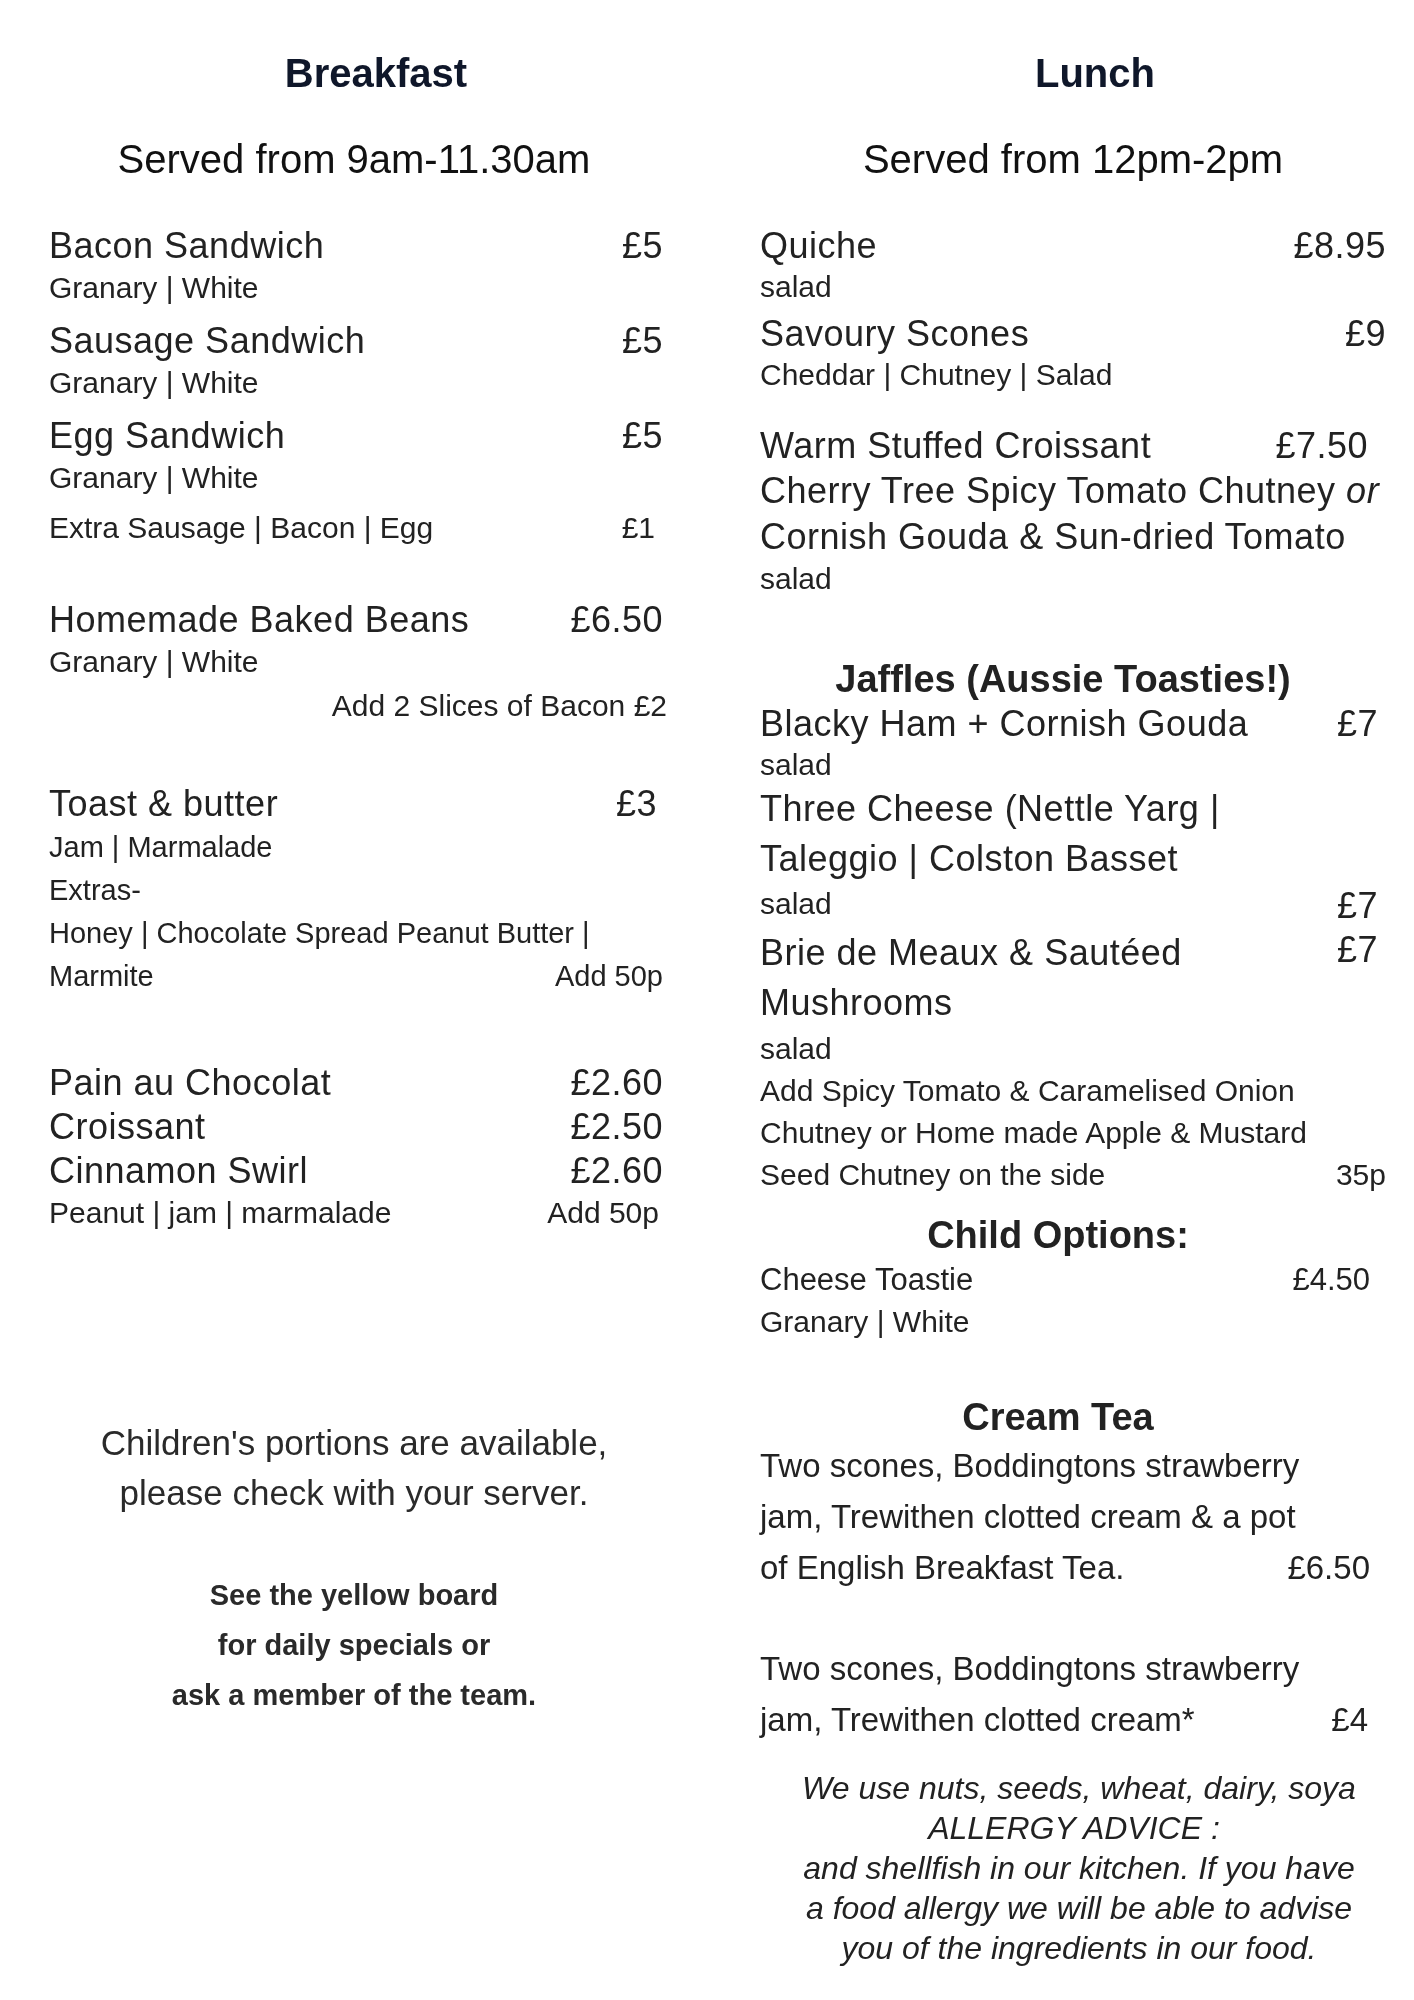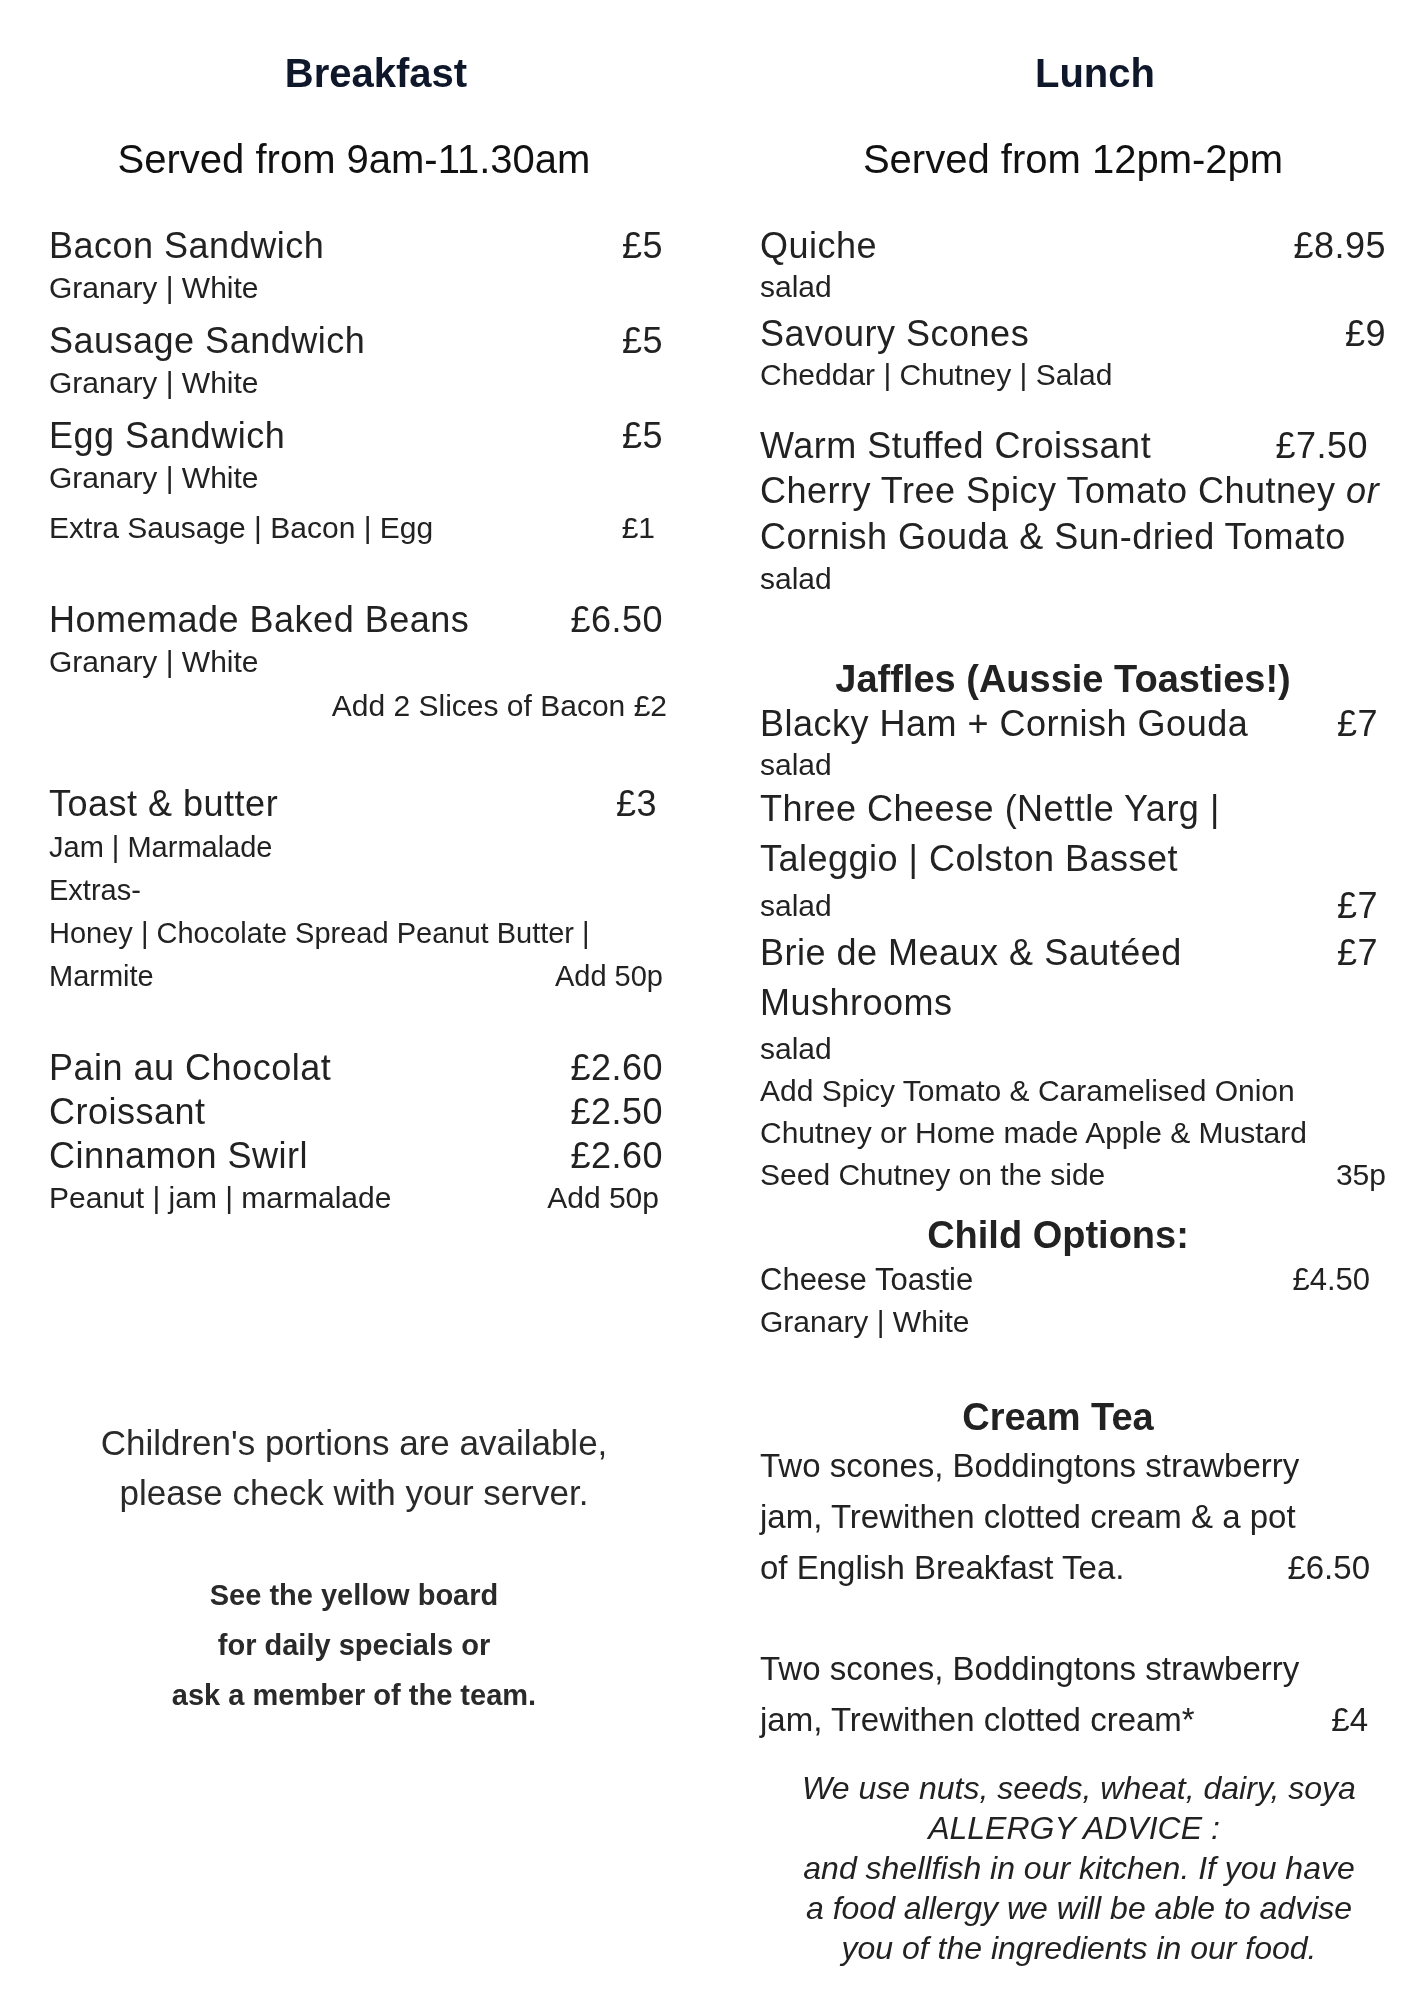--- a/index.html
+++ b/index.html
@@ -6,21 +6,21 @@
   body { width:1414px; height:2000px; position:relative; overflow:hidden;
          font-family:"Liberation Sans", sans-serif; color:#222222; }
   .col { position:absolute; top:0; }
   .col-left { left:49px; width:614px; }
   .col-right { left:760px; width:626px; }
   .title { position:absolute; left:0; right:0; text-align:center; font-weight:bold;
            font-size:40px; line-height:60px; color:#0f172a;margin-left:44px; }
   .served { position:absolute; left:0; right:0; text-align:center; font-size:40px;
             line-height:44px; color:#111; }
   .abs { position:absolute; left:0; right:0; }
-  .row { display:flex; justify-content:space-between; align-items:center; }
+  .row { display:flex; justify-content:space-between; align-items:flex-start; }
   .name { font-size:36px; line-height:44px; letter-spacing:0.5px; }
   .sub { font-size:30px; line-height:40px; }
   .price { font-size:36px; line-height:44px; letter-spacing:0.5px; }
   .price-sm { font-size:30px; line-height:40px; }
   .bold-head { text-align:center; font-weight:bold; font-size:38px; line-height:46px; }
   .italic { font-style:italic; }
   .note { font-size:35px; line-height:50px; text-align:center; color:#2a2a2a; }
   .note-bold { font-size:29px; line-height:50px; text-align:center; font-weight:bold; color:#2a2a2a; }
   .allergy { font-style:italic; font-size:32px; line-height:40px; text-align:center; color:#222; }
 </style>
@@ -74,21 +74,21 @@
     <div class="sub" style="font-size:29px; line-height:43px;">Jam | Marmalade</div>
     <div class="sub" style="font-size:29px; line-height:43px;">Extras-</div>
     <div class="sub" style="font-size:29px; line-height:43px; white-space:nowrap;">Honey | Chocolate Spread Peanut Butter |</div>
     <div class="row" style="font-size:29px; line-height:43px;">
       <span>Marmite</span>
       <span>Add 50p</span>
     </div>
   </div>
 
   <div class="abs" style="top:1046px;">
-    <div class="row" style="line-height:50px;">
+    <div class="row" style="line-height:50px;margin-top:15px;">
         <span class="name">Pain au Chocolat</span>
         <span class="price">£2.60</span>
       </div>
     <div class="row" style="line-height:50px;">
         <span class="name">Croissant</span>
         <span class="price">£2.50</span>
       </div>
     <div class="row" style="line-height:50px;">
         <span class="name">Cinnamon Swirl</span>
         <span class="price">£2.60</span>

